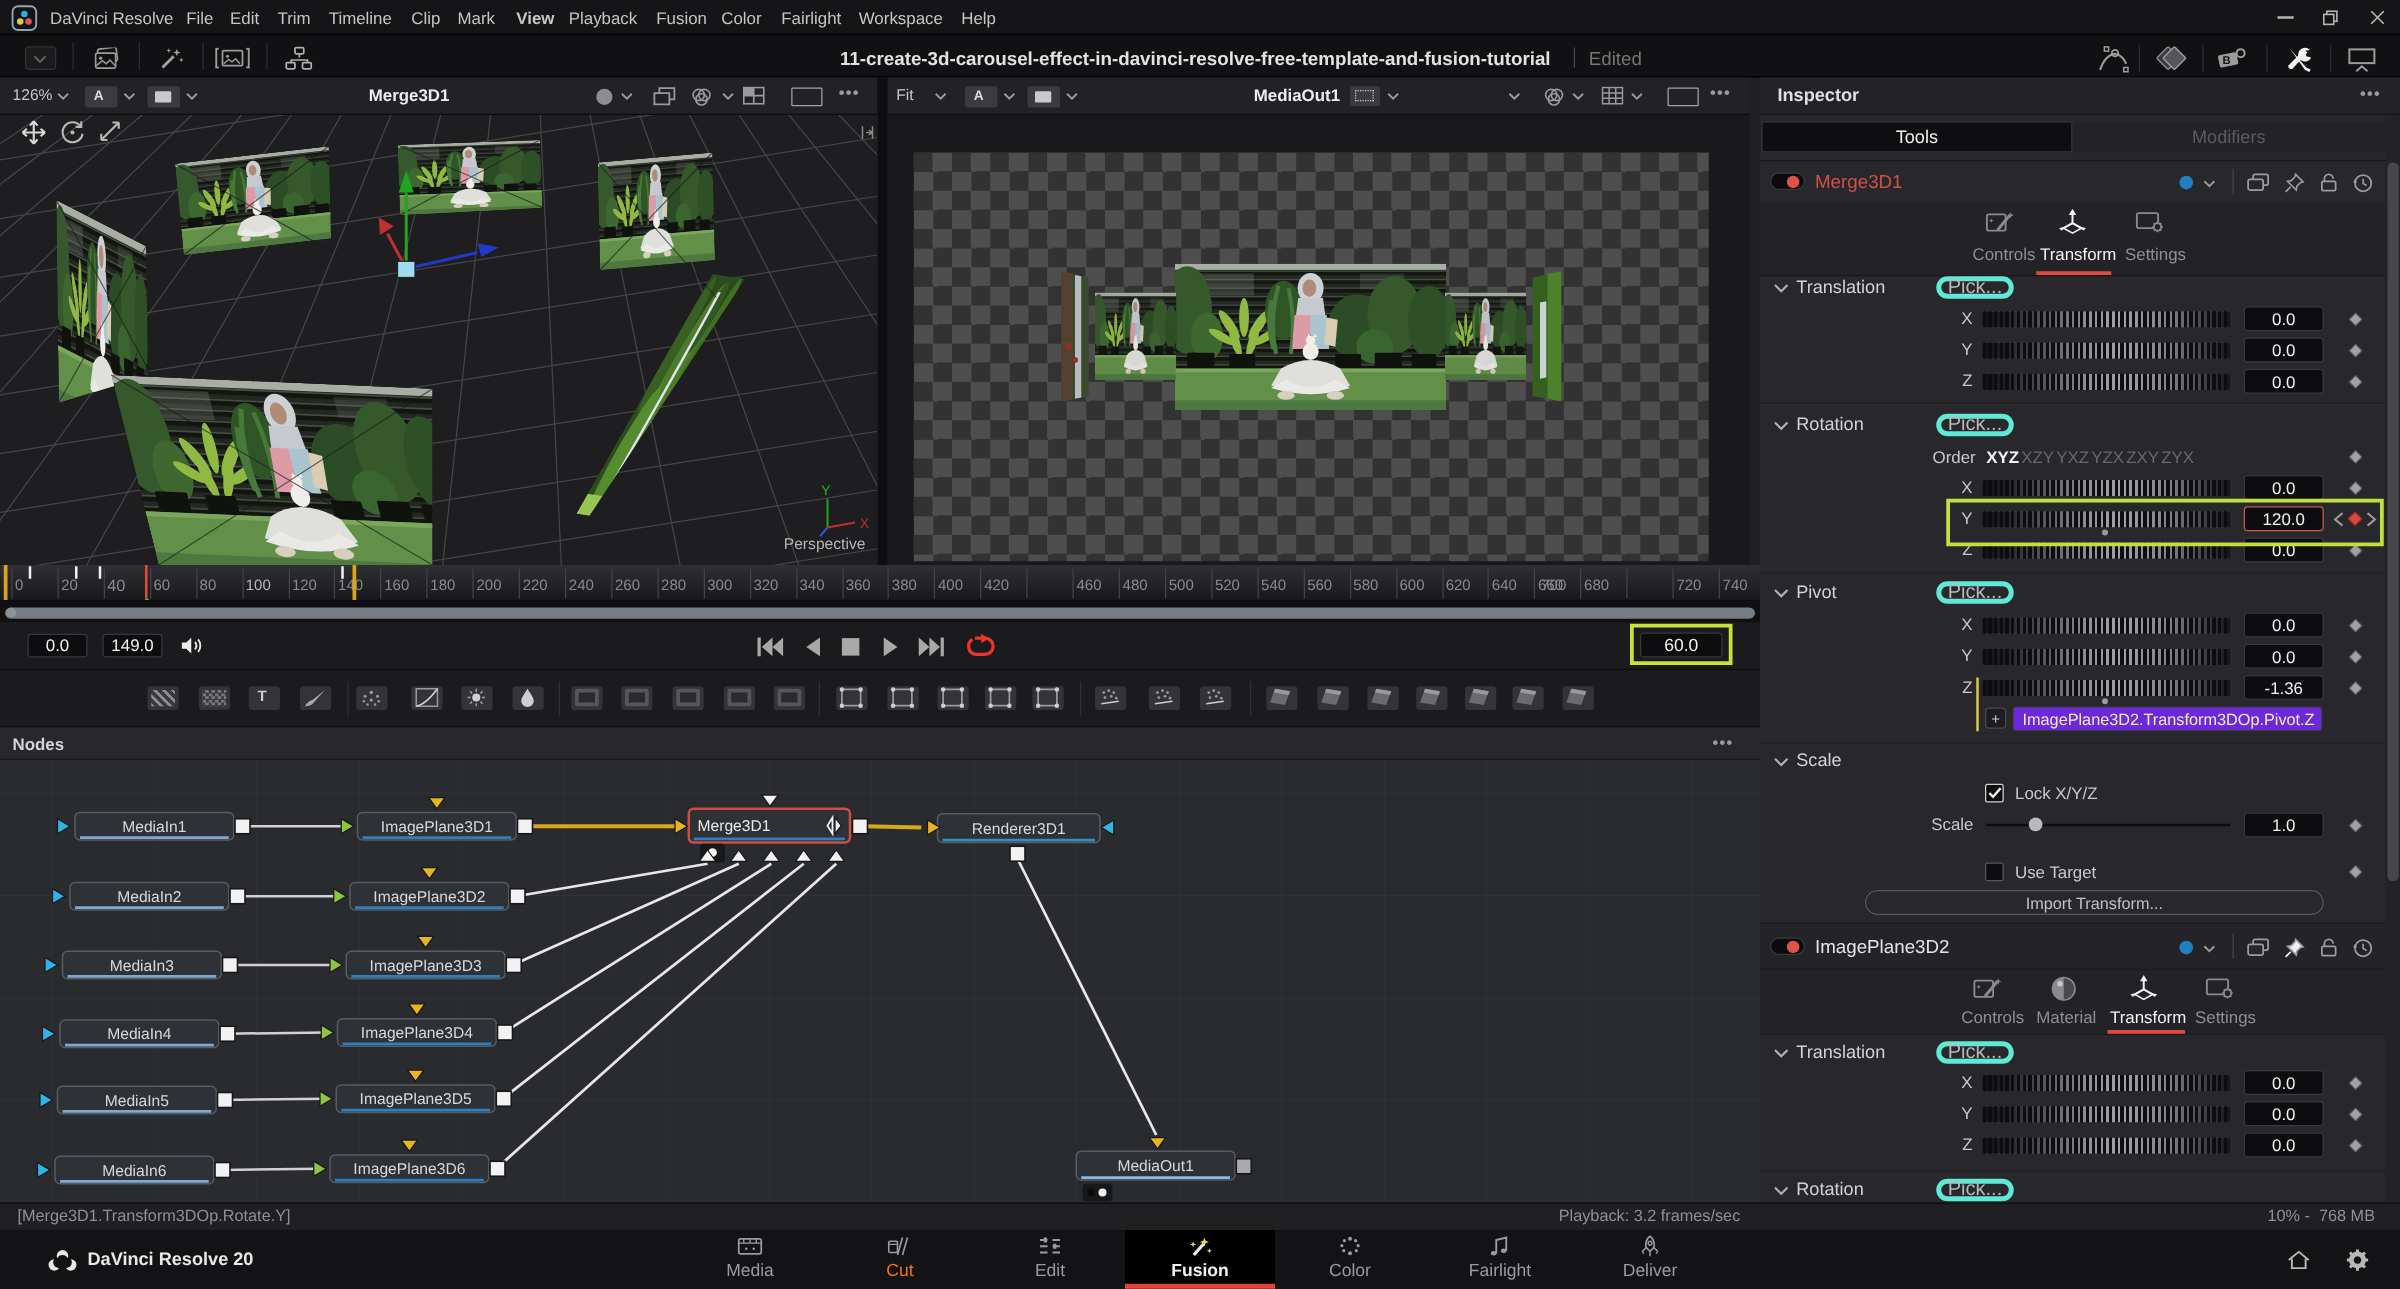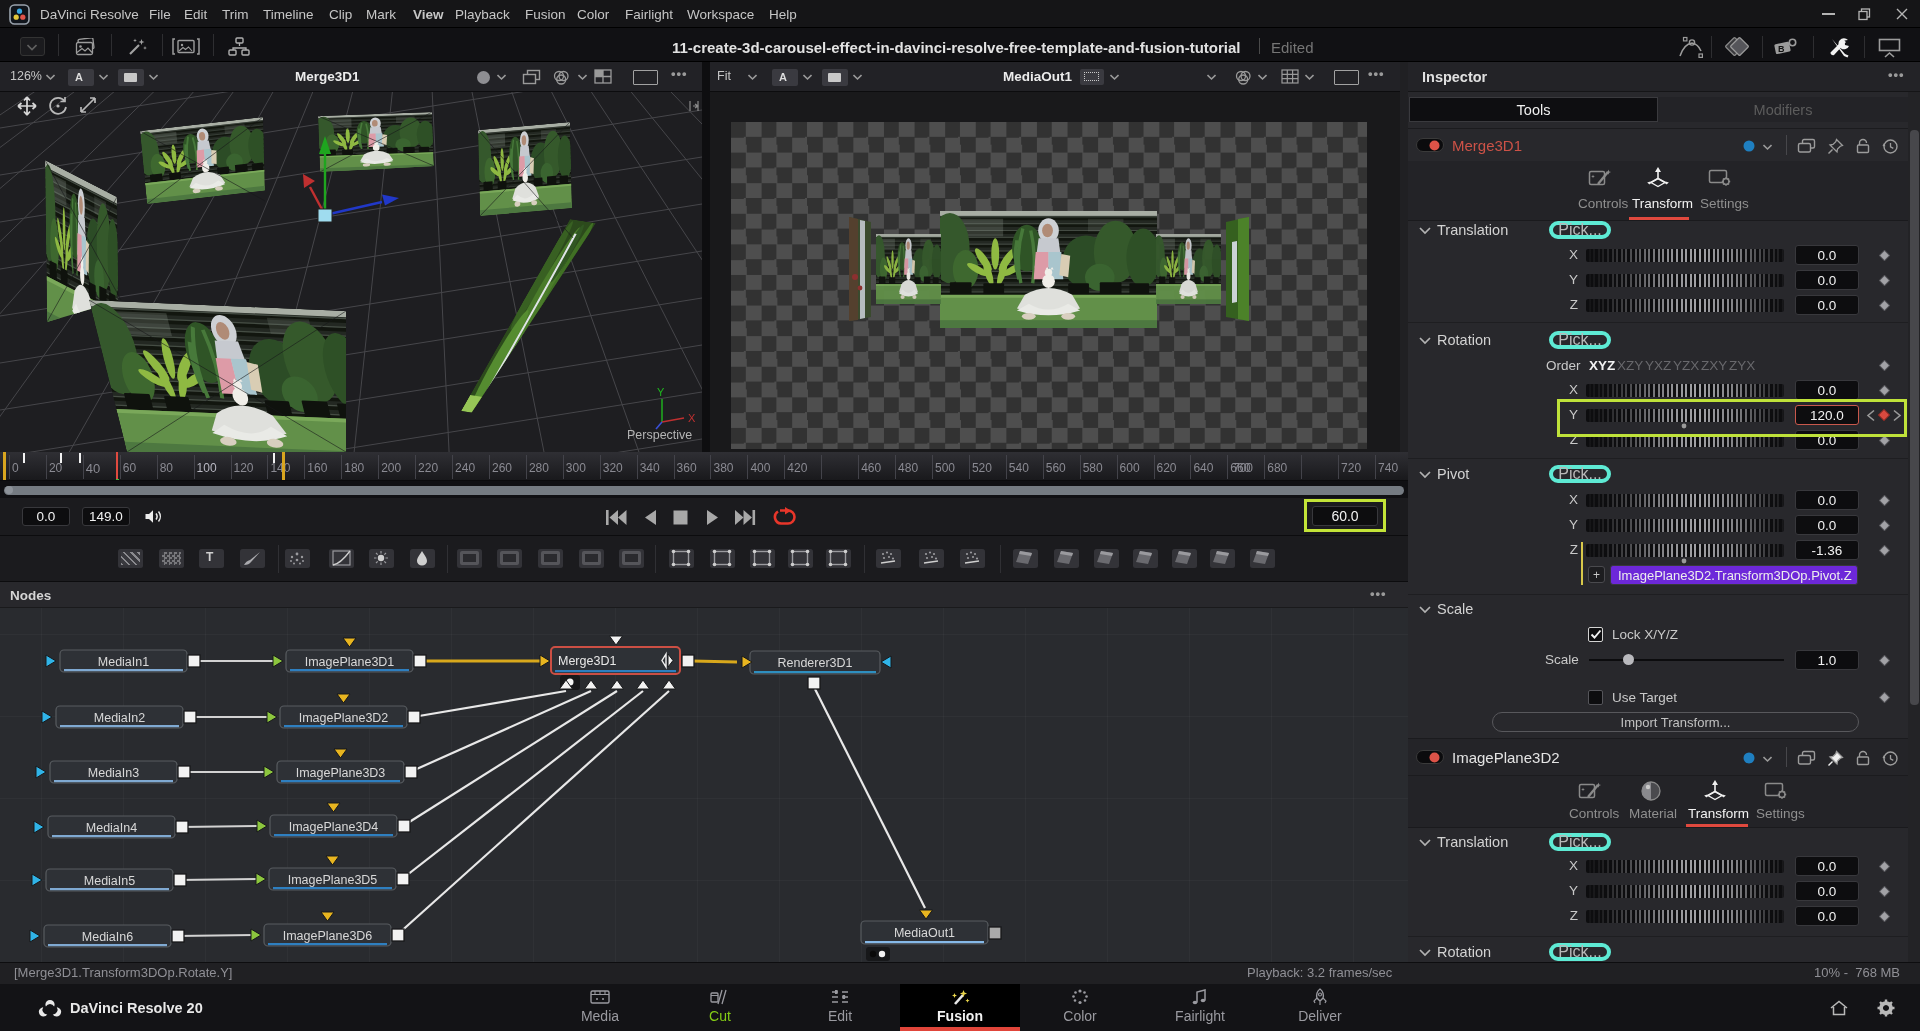--- a/index.html
+++ b/index.html
@@ -1253,21 +1253,21 @@
     <path d="M2,6.5 h18 M6,3 v3.5 M11,3 v3.5 M16,3 v3.5" stroke="#9a9aa0" stroke-width="1.1"></path>
     <circle cx="8" cy="11" r="1" fill="#9a9aa0"></circle>
     <circle cx="14" cy="11" r="1" fill="#9a9aa0"></circle>
   </svg>
 <div class="t " style="left:540px;top:1008px;font-size:14px;color:#9a9aa0;font-weight:400;width:120px;text-align:center">Media</div>
 <svg style="left:709px;top:988px" width="22" height="18" viewBox="0 0 22 18">
     <path d="M13,2 l-4,14 M17,2 l-4,14" stroke="#9a9aa0" stroke-width="1.3"></path>
     <rect x="2" y="5" width="7" height="9" rx="1" fill="none" stroke="#9a9aa0" stroke-width="1.3"></rect>
     <path d="M2,7.5 h7" stroke="#9a9aa0" stroke-width="1"></path>
   </svg>
-<div class="t " style="left:660px;top:1008px;font-size:14px;color:#84cc16;font-weight:400;width:120px;text-align:center">Cut</div>
+<div class="t " style="left:660px;top:1008px;font-size:14px;color:#f97316;font-weight:400;width:120px;text-align:center">Cut</div>
 <svg style="left:829px;top:988px" width="22" height="18" viewBox="0 0 22 18">
     <path d="M3,4 h6 M3,9 h6 M3,14 h6 M13,4 h6 M13,9 h6 M13,14 h6" stroke="#9a9aa0" stroke-width="1.6"></path>
     <rect x="6" y="2" width="2.6" height="4" fill="#9a9aa0"></rect>
     <rect x="13.5" y="7" width="2.6" height="4" fill="#9a9aa0"></rect>
   </svg>
 <div class="t " style="left:780px;top:1008px;font-size:14px;color:#9a9aa0;font-weight:400;width:120px;text-align:center">Edit</div>
 <div class="" style="left:900px;top:984px;width:120px;height:44px;background:#000"></div>
 <div class="" style="left:900px;top:1027px;width:120px;height:4px;background:#e0453a"></div>
 <svg style="left:949px;top:988px" width="22" height="18" viewBox="0 0 22 18">
     <path d="M6,16 L14,7" stroke="#e8e8e8" stroke-width="2.6"></path>

